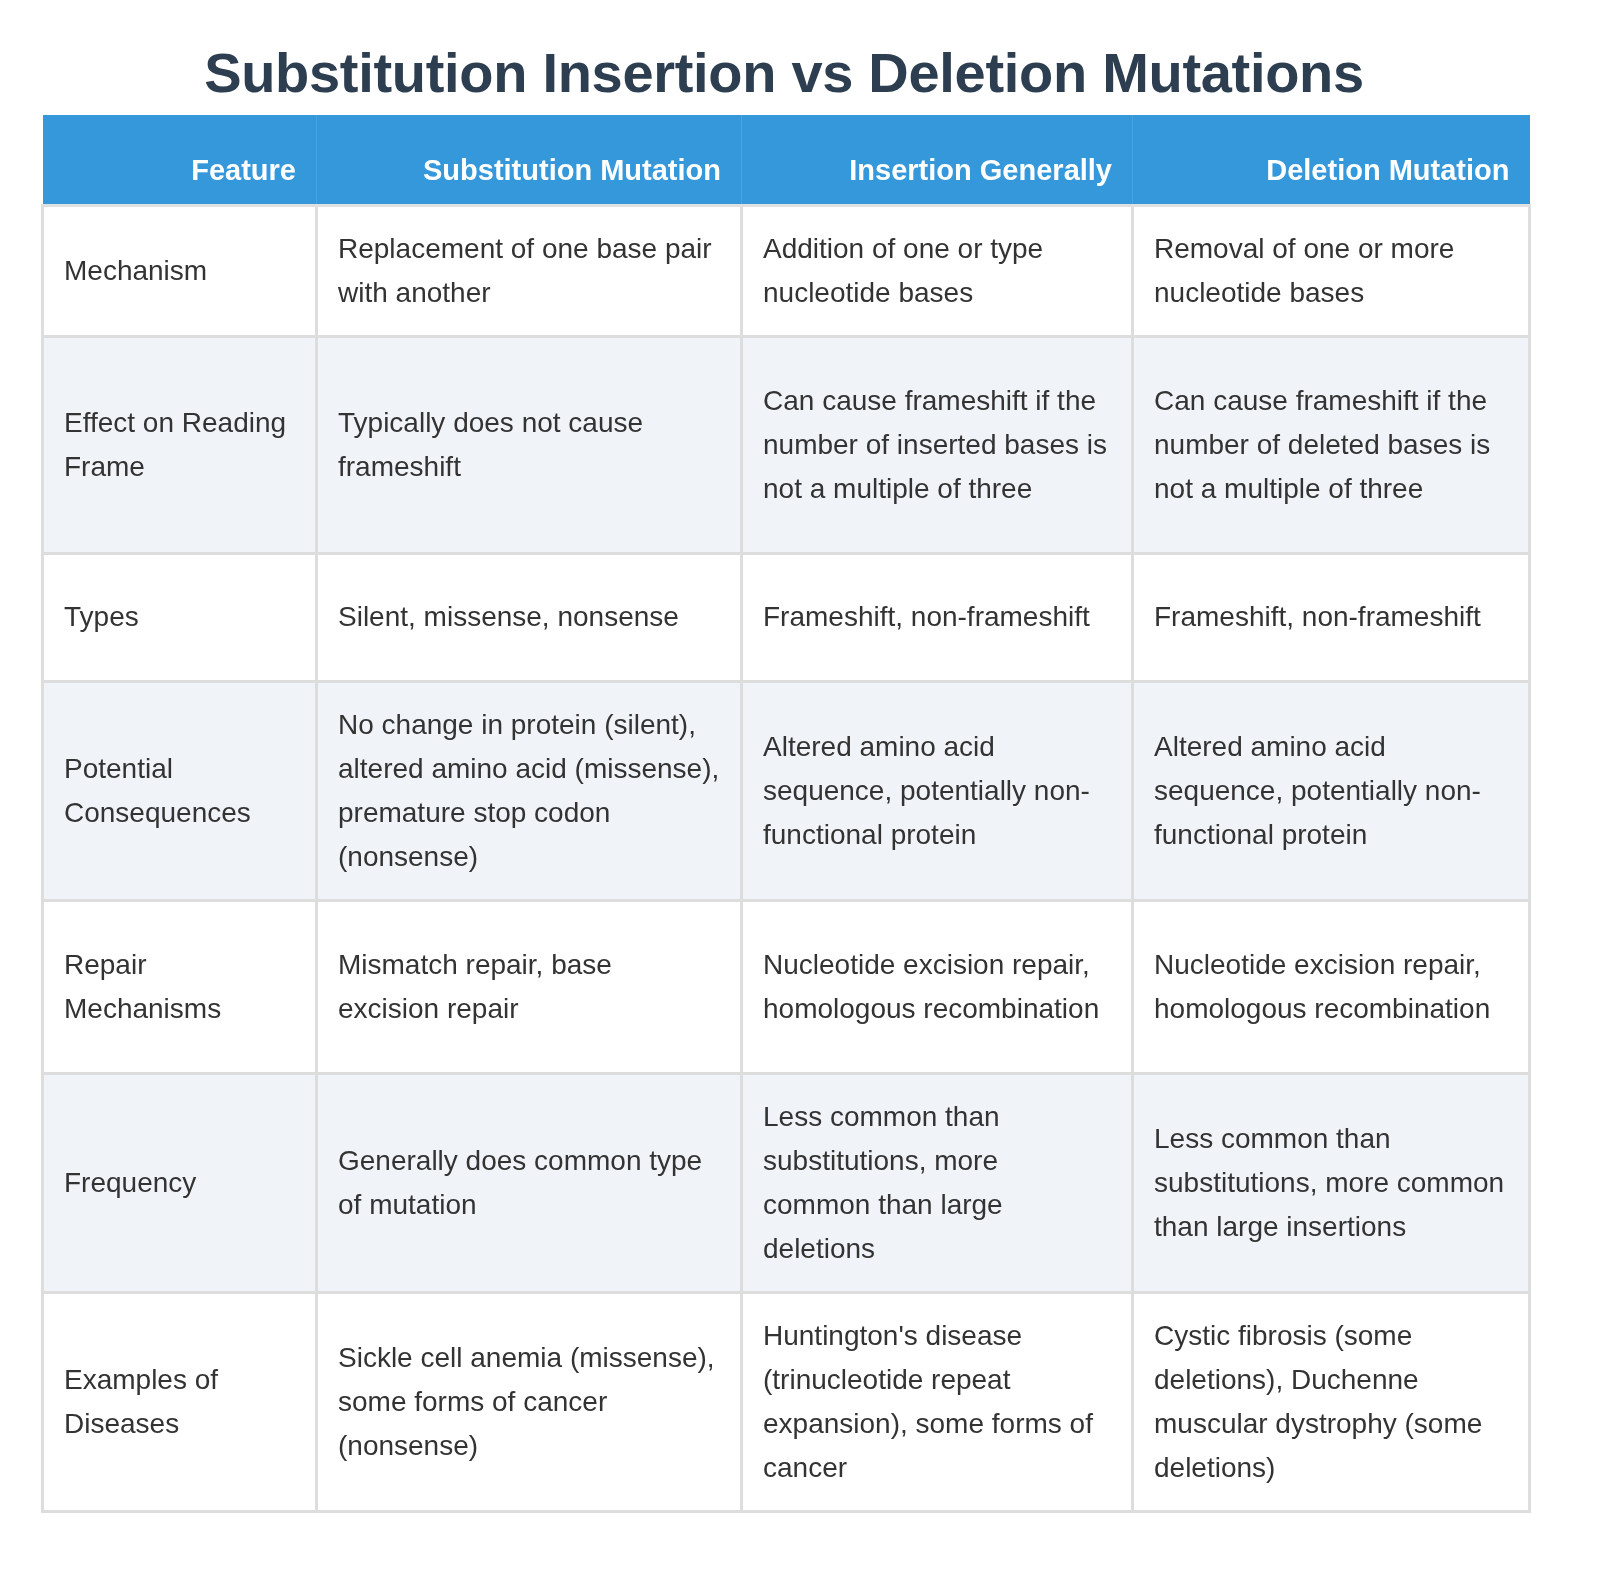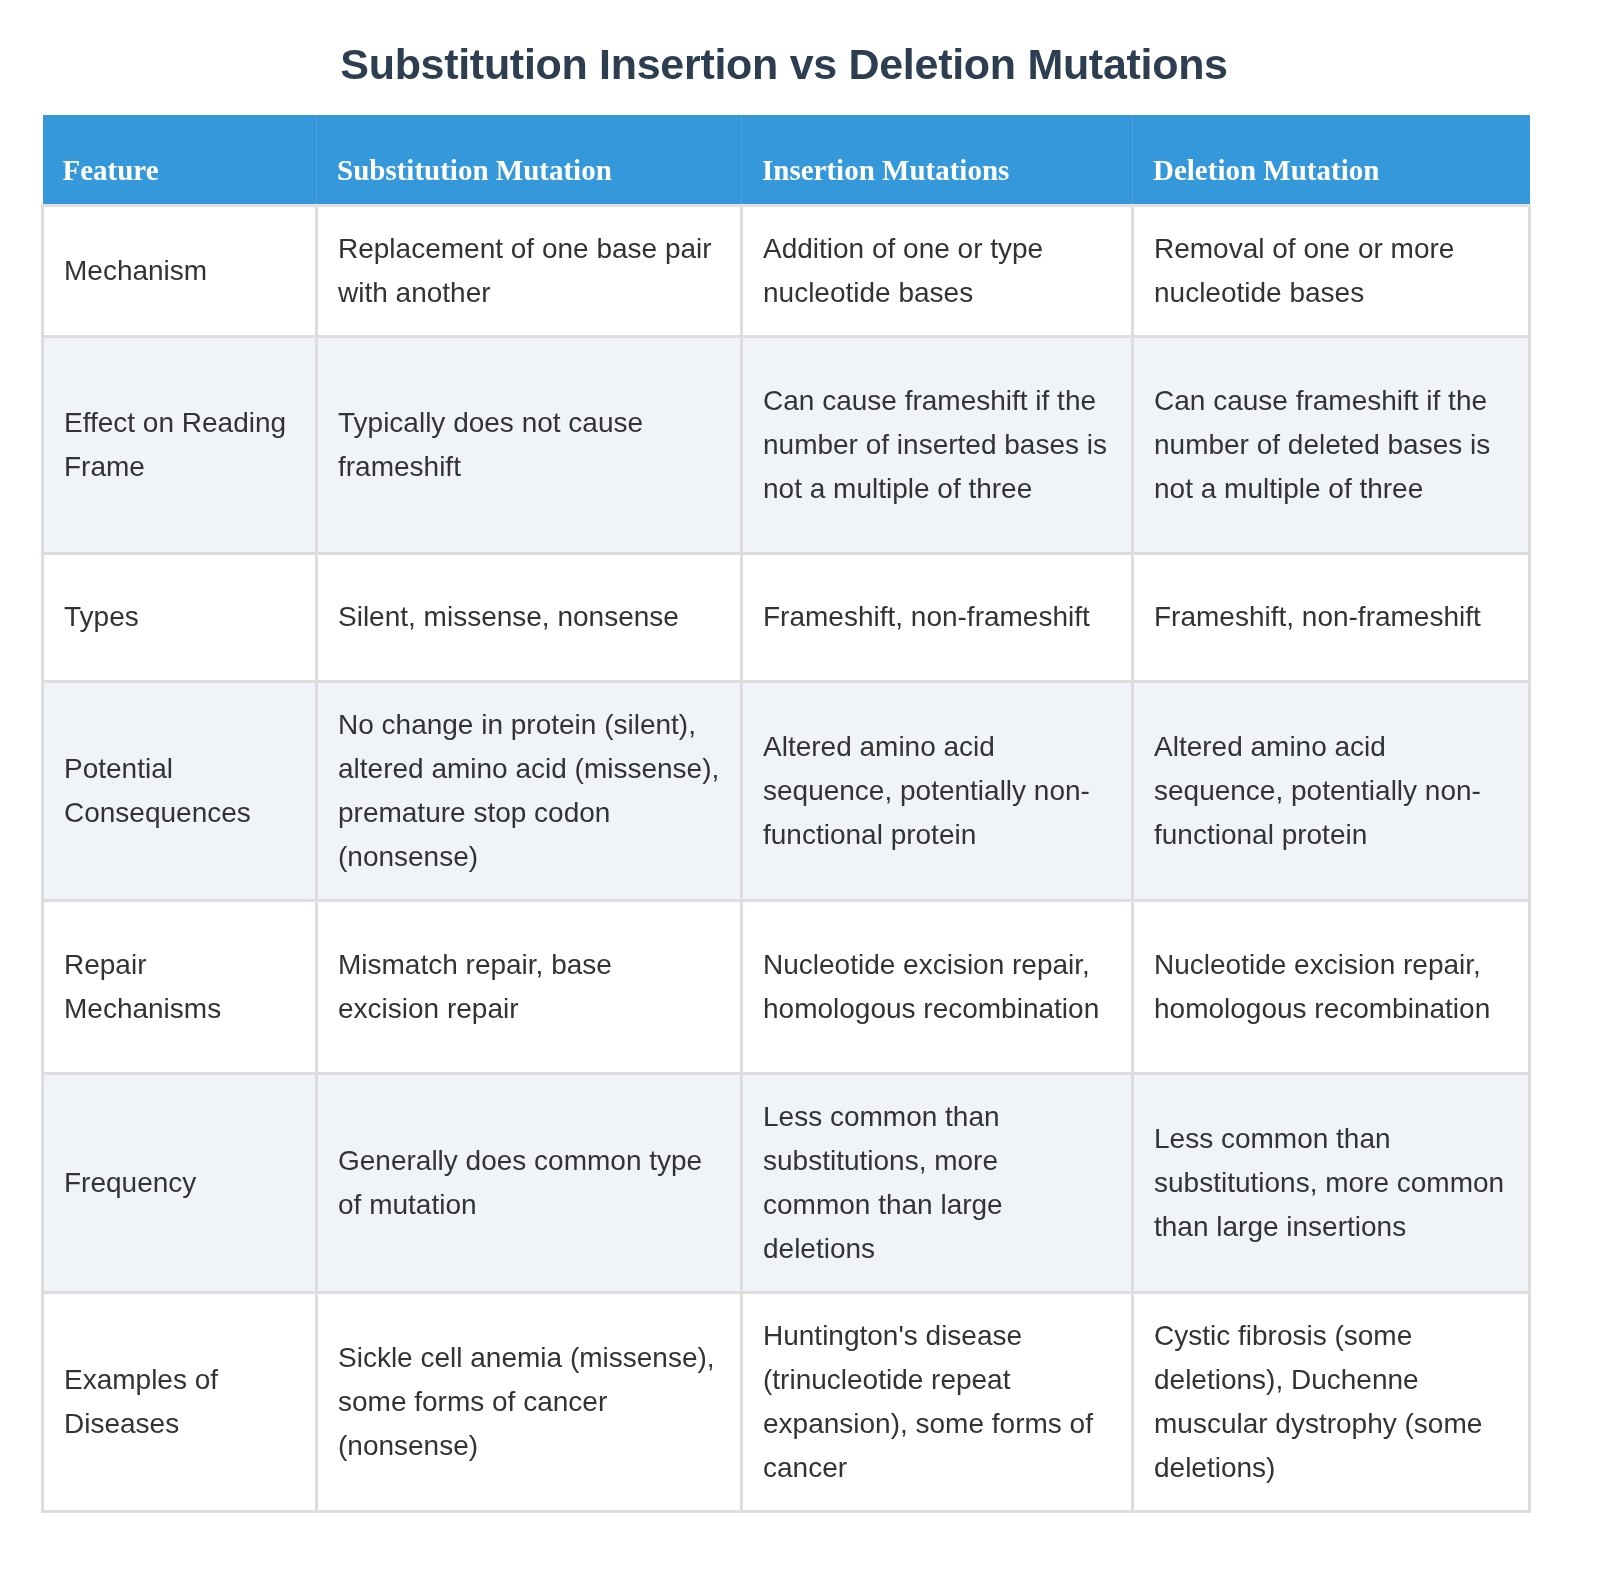--- a/index.html
+++ b/index.html
@@ -13,21 +13,21 @@
       position: relative;
       font-family: "Liberation Sans", "DejaVu Sans", sans-serif;
       color: #333333;
     }
     .page-title {
       position: absolute;
       top: 40px;
       left: 0;
       width: 1568px;
       text-align: center;
-      font-size: 43px;
+      font-size: 56px;
       font-weight: bold;
       color: #2c3e50;
       margin: 0;
       letter-spacing: -0.3px;
     }
     table.compare {
       position: absolute;
       top: 115px;
       left: 41px;
       width: 1487px;
@@ -38,30 +38,29 @@
     }
     table.compare col.c0 { width: 274px; }
     table.compare col.c1 { width: 425px; }
     table.compare col.c2 { width: 391px; }
     table.compare col.c3 { width: 397px; }
 
     table.compare thead th {
       background: #3498db;
       color: #ffffff;
       font-weight: bold;
-      text-align: left;
+      text-align: right;
       height: 90px;
       padding: 0 20px;
       vertical-align: bottom;
       padding-bottom: 12px;
       box-sizing: border-box;
       font-size: 29px;
       border-right: 1px solid #4aa3df;
       border-bottom: 3px solid #e0e0e0;
-      font-family: Liberation Serif, serif;
     }
     table.compare thead th:last-child { border-right: none; }
 
     table.compare tbody td {
       padding: 20px 20px;
       vertical-align: middle;
       border: 3px solid #dddddd;
       box-sizing: border-box;
     }
     table.compare tbody tr:nth-child(odd) td { background: #ffffff; }
@@ -84,21 +83,21 @@
   <colgroup>
     <col class="c0">
       <col class="c1">
       <col class="c2">
       <col class="c3">
   </colgroup>
   <thead>
     <tr>
       <th>Feature</th>
       <th>Substitution Mutation</th>
-      <th>Insertion Mutations</th>
+      <th>Insertion Generally</th>
       <th>Deletion Mutation</th>
     </tr>
   </thead>
   <tbody>
     <tr class="r-mechanism">
       <td>Mechanism</td>
       <td>Replacement of one base pair with another</td>
       <td>Addition of one or type nucleotide bases</td>
       <td>Removal of one or more nucleotide bases</td>
     </tr>

